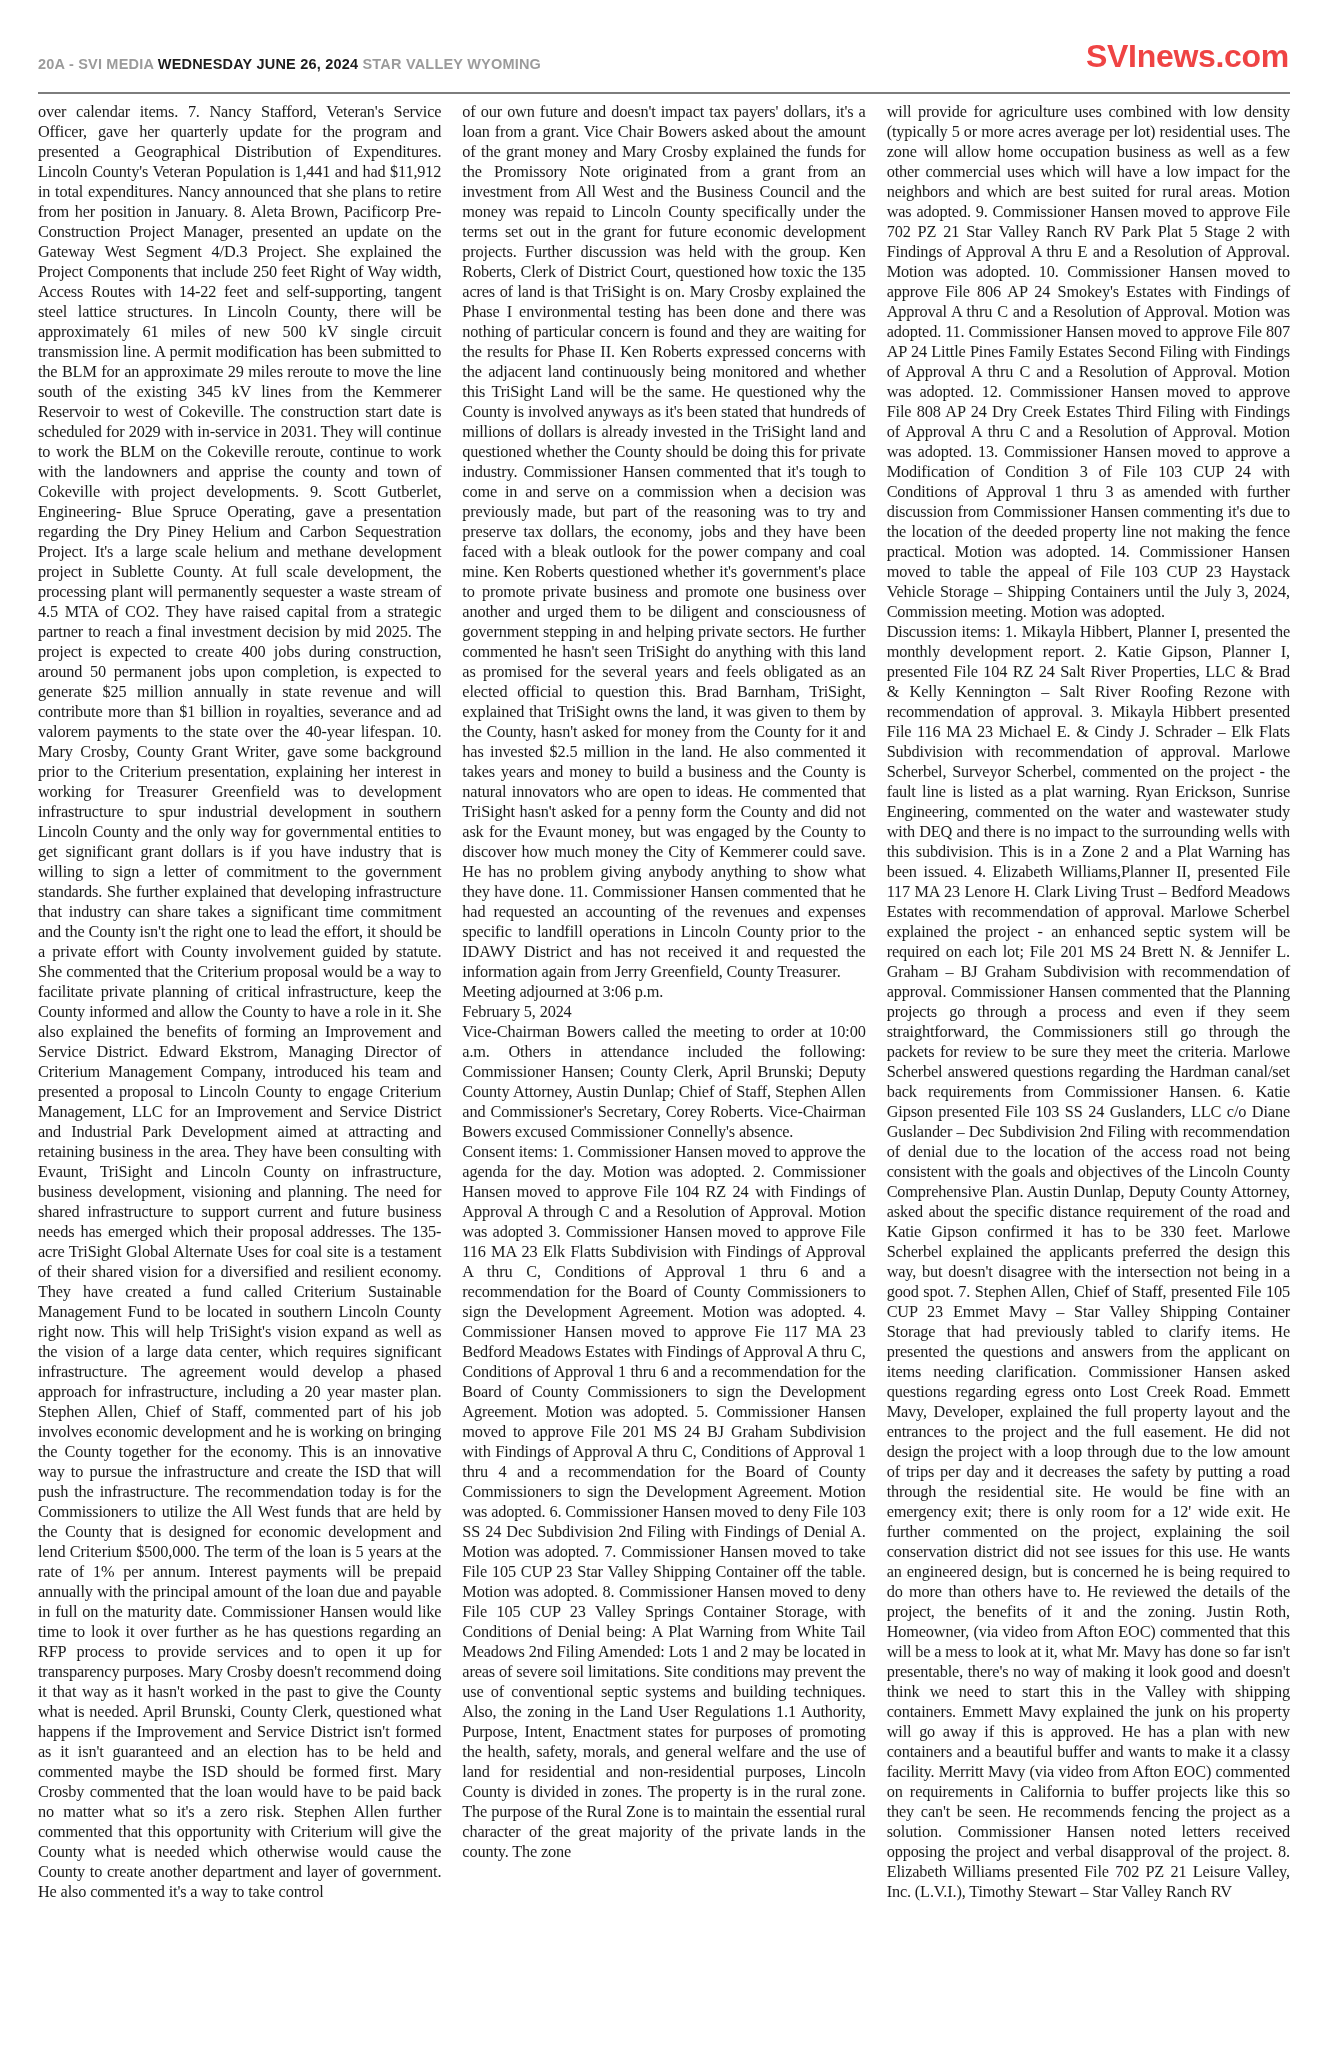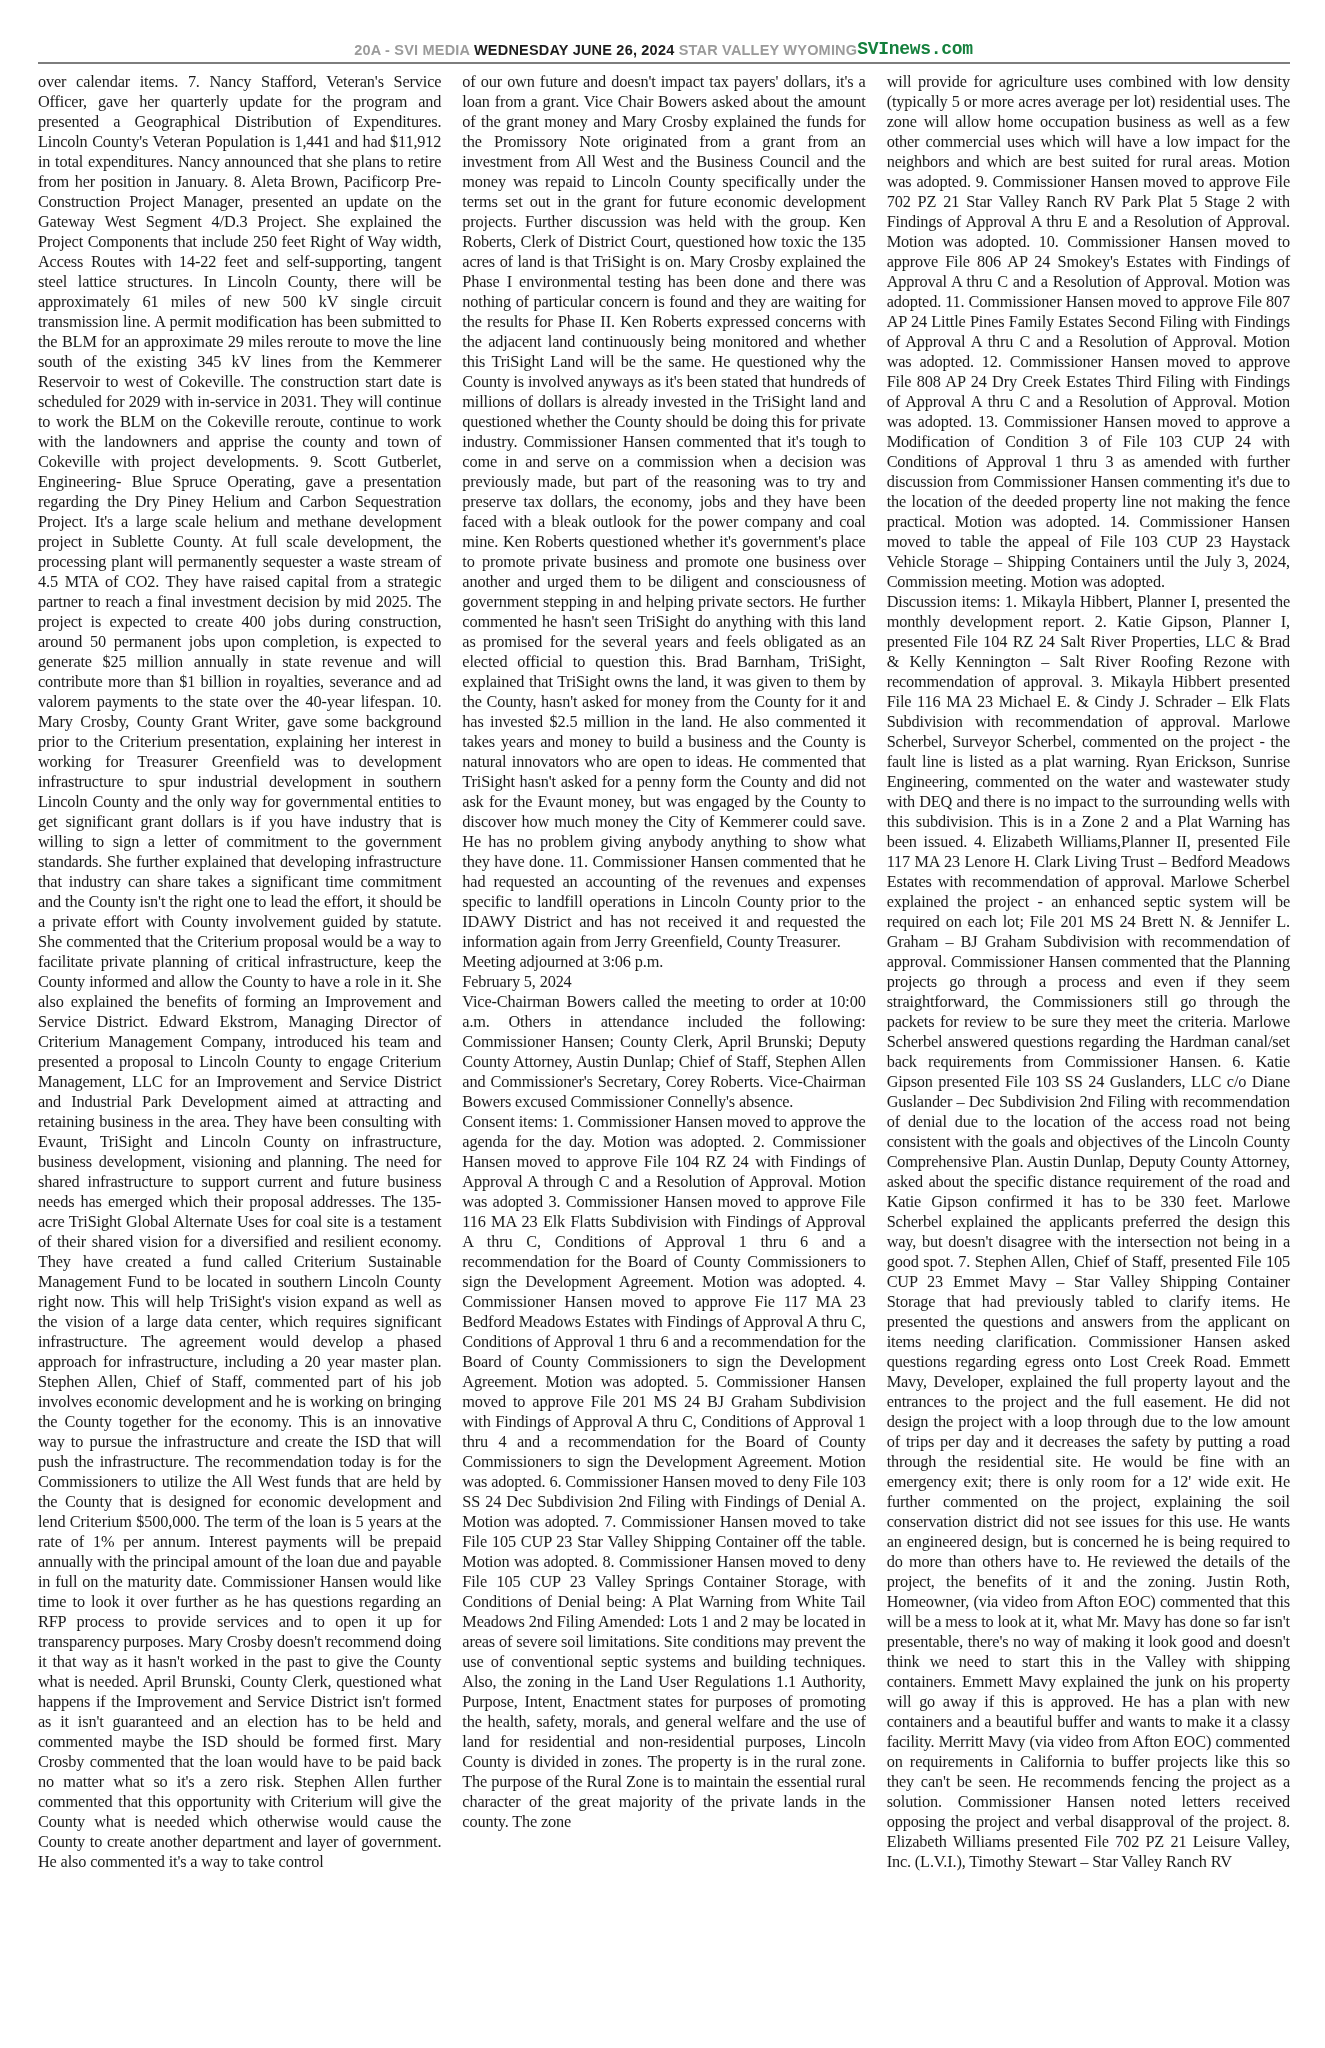--- a/index.html
+++ b/index.html
@@ -7,39 +7,39 @@
     position: relative;
     width: 1325px;
     height: 2048px;
     margin: 0 auto;
     background: #ffffff;
     overflow: hidden;
     box-sizing: border-box;
   }
   .masthead {
     display: flex;
-    justify-content: center;
+    justify-content: space-between;
     align-items: flex-end;
-    padding: 40px 36px 4px 38px;
+    padding: 40px 36px 20px 38px;
     box-sizing: border-box;
   }
   .masthead-left {
     font-family: "Liberation Sans", sans-serif;
     font-weight: bold;
     font-size: 14.5px;
     letter-spacing: 0.2px;
     white-space: nowrap;
   }
   .muted { color: #9b9b9b; }
   .dark  { color: #1e1e1e; }
   .masthead-site {
-    font-family: Liberation Mono, monospace;
+    font-family: Liberation Sans, sans-serif;
     font-weight: bold;
-    font-size: 18px;
-    color: #15803d;
+    font-size: 32px;
+    color: #ef4444;
     letter-spacing: -0.3px;
     line-height: 1;
   }
   .header-rule {
     height: 0;
     border-top: 2px solid #7d7d7d;
     margin: 0 35px 0 38px;
   }
   .columns {
     display: flex;

